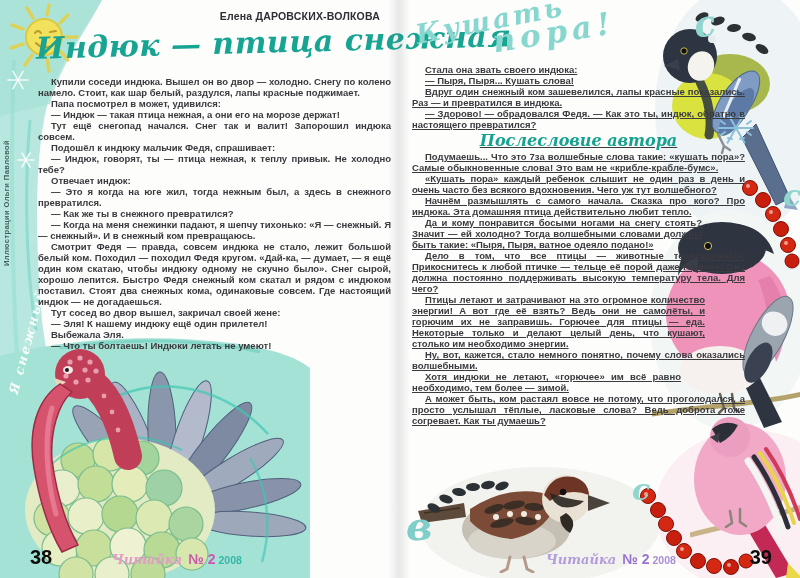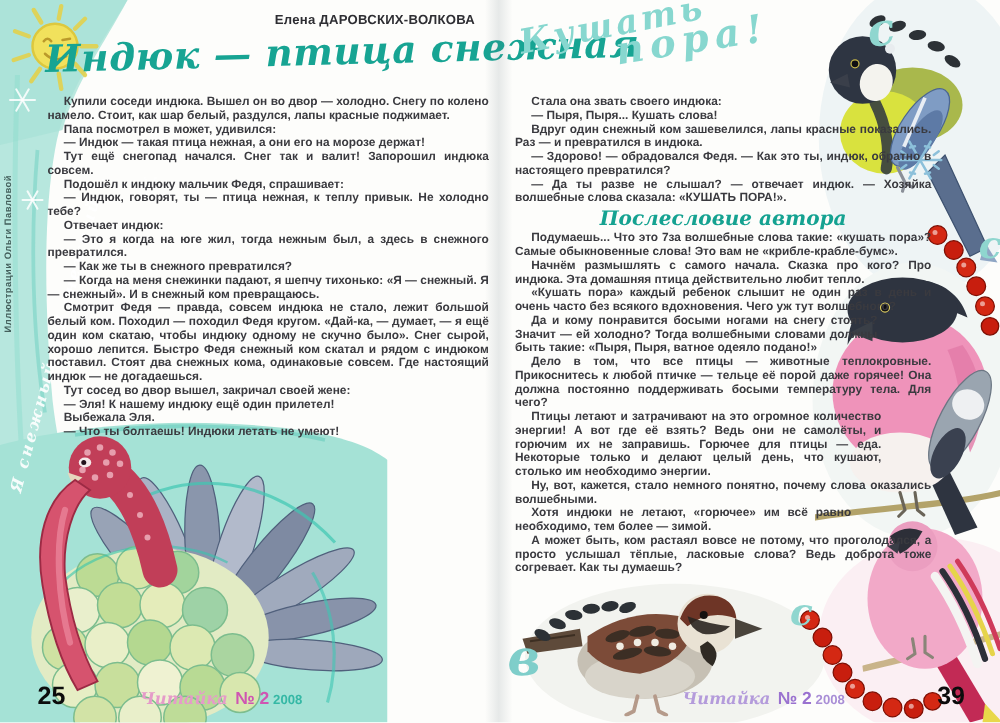--- a/index.html
+++ b/index.html
@@ -25,22 +25,22 @@
   .decor-snow{position:absolute;left:6px;top:392px;width:170px;
       transform:rotate(-75deg);transform-origin:0 0;
       font-family:"DejaVu Serif",serif;font-style:italic;font-weight:bold;
       font-size:13px;color:rgba(255,255,255,.9);letter-spacing:2px;white-space:nowrap;}
 
   
   .decor-script{position:absolute;left:14px;top:2px;color:#87d7cf;
       font-family:"DejaVu Serif",serif;font-style:italic;font-weight:bold;line-height:1;}
   .decor-script .w1{display:block;font-size:27px;transform:rotate(-11deg);letter-spacing:3px;}
   .decor-script .w2{display:block;font-size:31px;margin:-12px 0 0 78px;transform:rotate(-9deg);letter-spacing:5px;}
-  .rp-text{position:absolute;left:12px;top:76px;width:333px;
-      font-size:9.5px;line-height:11px;font-weight:bold;color:#3a3a3f;}
+  .rp-text{position:absolute;left:12px;top:64px;width:333px;
+      font-size:9.5px;line-height:11px;font-weight:bold;color:#3a3a3f;text-decoration:underline;}
   .afterword-heading{margin:5px 0 5px 0;text-align:center;
       font-family:"DejaVu Serif",serif;font-style:italic;font-weight:bold;
       font-size:16px;color:#15a291;text-indent:0 !important;}
 
   
   .pagenum{position:absolute;bottom:9px;font-size:20px;font-weight:bold;color:#0c0c0c;z-index:9;}
   #pn-left{left:30px;}
   #pn-right{right:28px;}
   .foot-script{position:absolute;bottom:10px;z-index:9;white-space:nowrap;}
   #foot-left{left:112px;}
@@ -185,21 +185,21 @@
     <p>— Это я когда на юге жил, тогда нежным был, а здесь в снежного превратился.</p>
     <p>— Как же ты в снежного превратился?</p>
     <p>— Когда на меня снежинки падают, я шепчу тихонько: «Я — снежный. Я — снежный». И в снежный ком превращаюсь.</p>
     <p>Смотрит Федя — правда, совсем индюка не стало, лежит большой белый ком. Походил — походил Федя кругом. «Дай-ка, — думает, — я ещё один ком скатаю, чтобы индюку одному не скучно было». Снег сырой, хорошо лепится. Быстро Федя снежный ком скатал и рядом с индюком поставил. Стоят два снежных кома, одинаковые совсем. Где настоящий индюк — не догадаешься.</p>
     <p>Тут сосед во двор вышел, закричал своей жене:</p>
     <p>— Эля! К нашему индюку ещё один прилетел!</p>
     <p>Выбежала Эля.</p>
     <p>— Что ты болтаешь! Индюки летать не умеют!</p>
   </div>
 
-  <div class="pagenum" id="pn-left">25</div>
+  <div class="pagenum" id="pn-left">38</div>
   <div class="foot-script" id="foot-left">
     <span class="foot-mag">Читайка</span><span class="foot-issue">№ 2</span><span class="foot-year">2008</span>
   </div>
 </div>
 
 <div class="page" id="page-right">
 
   <svg class="abs" width="400" height="578" viewBox="0 0 400 578" style="left:0;top:0;">
     <ellipse cx="340" cy="110" rx="85" ry="125" fill="#eef4f5"></ellipse>
     <ellipse cx="330" cy="320" rx="80" ry="110" fill="#f2f6f4"></ellipse>
@@ -363,29 +363,28 @@
   <div class="decor-script">
     <span class="w1">Кушать</span>
     <span class="w2">пора!</span>
   </div>
 
   <div class="rp-text">
     <p>Стала она звать своего индюка:</p>
     <p>— Пыря, Пыря... Кушать слова!</p>
     <p>Вдруг один снежный ком зашевелился, лапы красные показались. Раз — и превратился в индюка.</p>
     <p>— Здорово! — обрадовался Федя. — Как это ты, индюк, обратно в настоящего превратился?</p>
-    <p>— Да ты разве не слышал? — отвечает индюк. — Хозяйка волшебные слова сказала: «КУШАТЬ ПОРА!».</p>
 
     <div class="afterword-heading">Послесловие автора</div>
 
     <p>Подумаешь... Что это 7за волшебные слова такие: «кушать пора»? Самые обыкновенные слова! Это вам не «крибле-крабле-бумс».</p>
+    <p>«Кушать пора» каждый ребенок слышит не один раз в день и очень часто без всякого вдохновения. Чего уж тут волшебного?</p>
     <p>Начнём размышлять с самого начала. Сказка про кого? Про индюка. Эта домашняя птица действительно любит тепло.</p>
-    <p>«Кушать пора» каждый ребенок слышит не один раз в день и очень часто без всякого вдохновения. Чего уж тут волшебного?</p>
     <p style="margin-right:43px">Да и кому понравится босыми ногами на снегу стоять? Значит — ей холодно? Тогда волшебными словами должны быть такие: «Пыря, Пыря, ватное одеяло подано!»</p>
-    <p>Дело в том, что все птицы — животные теплокровные. Прикоснитесь к любой птичке — тельце её порой даже горячее! Она должна постоянно поддерживать босыми температуру тела. Для чего?</p>
+    <p>Дело в том, что все птицы — животные теплокровные. Прикоснитесь к любой птичке — тельце её порой даже горячее! Она должна постоянно поддерживать высокую температуру тела. Для чего?</p>
     <p style="margin-right:40px">Птицы летают и затрачивают на это огромное количество энергии! А вот где её взять? Ведь они не самолёты, и горючим их не заправишь. Горючее для птицы — еда. Некоторые только и делают целый день, что кушают, столько им необходимо энергии.</p>
     <p style="">Ну, вот, кажется, стало немного понятно, почему слова оказались волшебными.</p>
     <p style="margin-right:64px">Хотя индюки не летают, «горючее» им всё равно необходимо, тем более — зимой.</p>
     <p style="">А может быть, ком растаял вовсе не потому, что проголодался, а просто услышал тёплые, ласковые слова? Ведь доброта тоже согревает. Как ты думаешь?</p>
   </div>
 
   <div class="pagenum" id="pn-right">39</div>
   <div class="foot-script" id="foot-right">
     <span class="foot-mag">Читайка</span><span class="foot-issue">№ 2</span><span class="foot-year">2008</span>
   </div>

